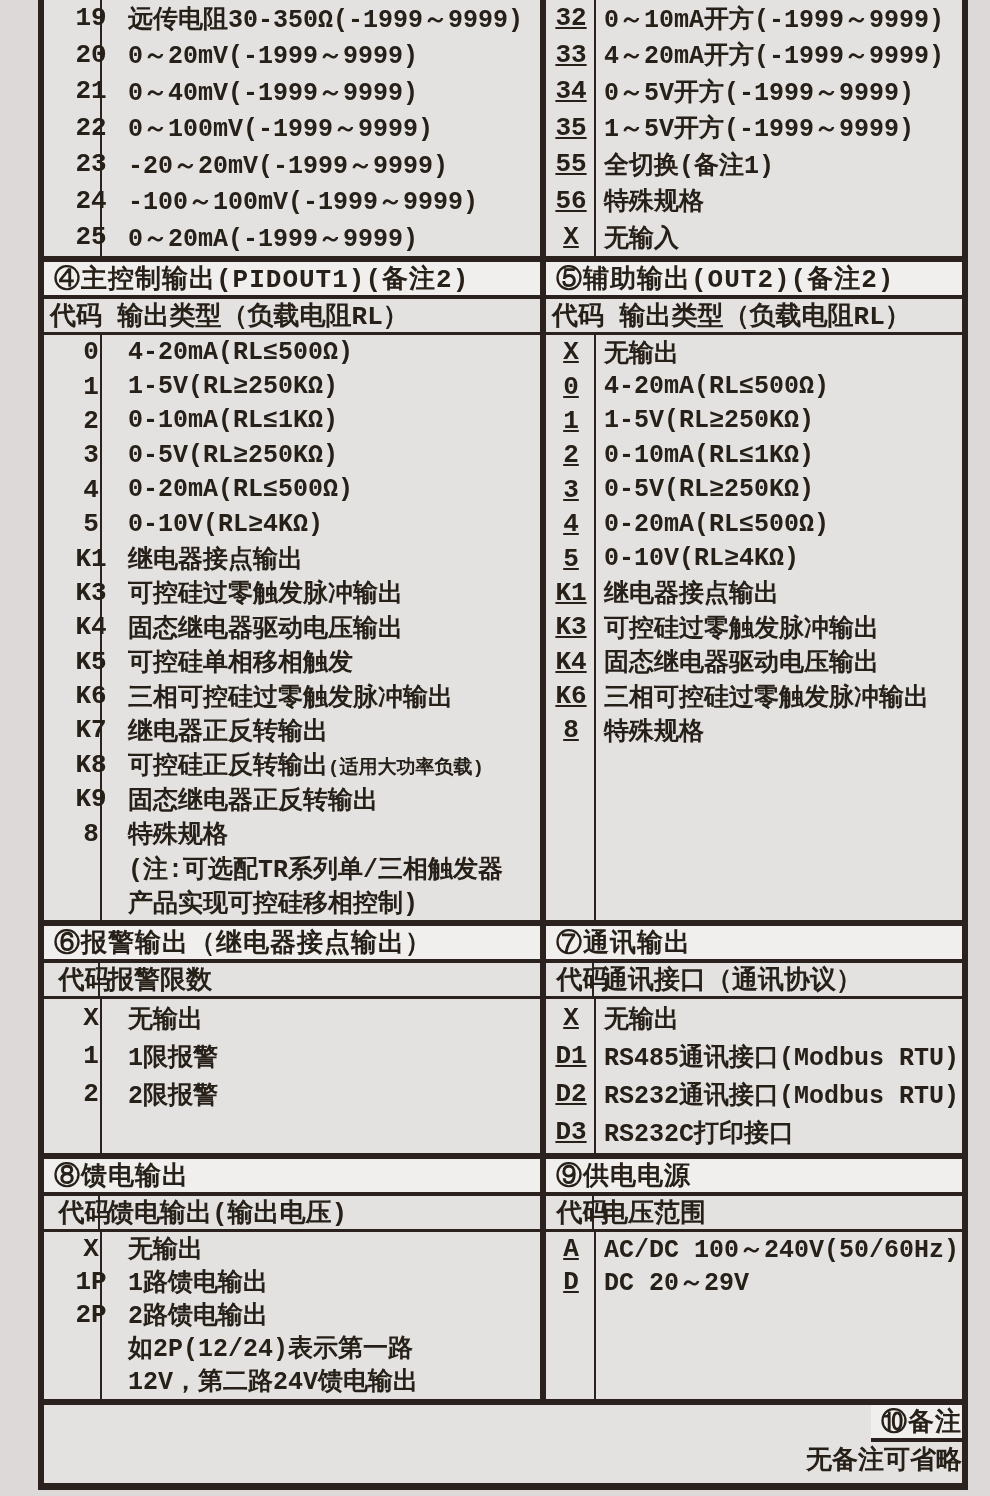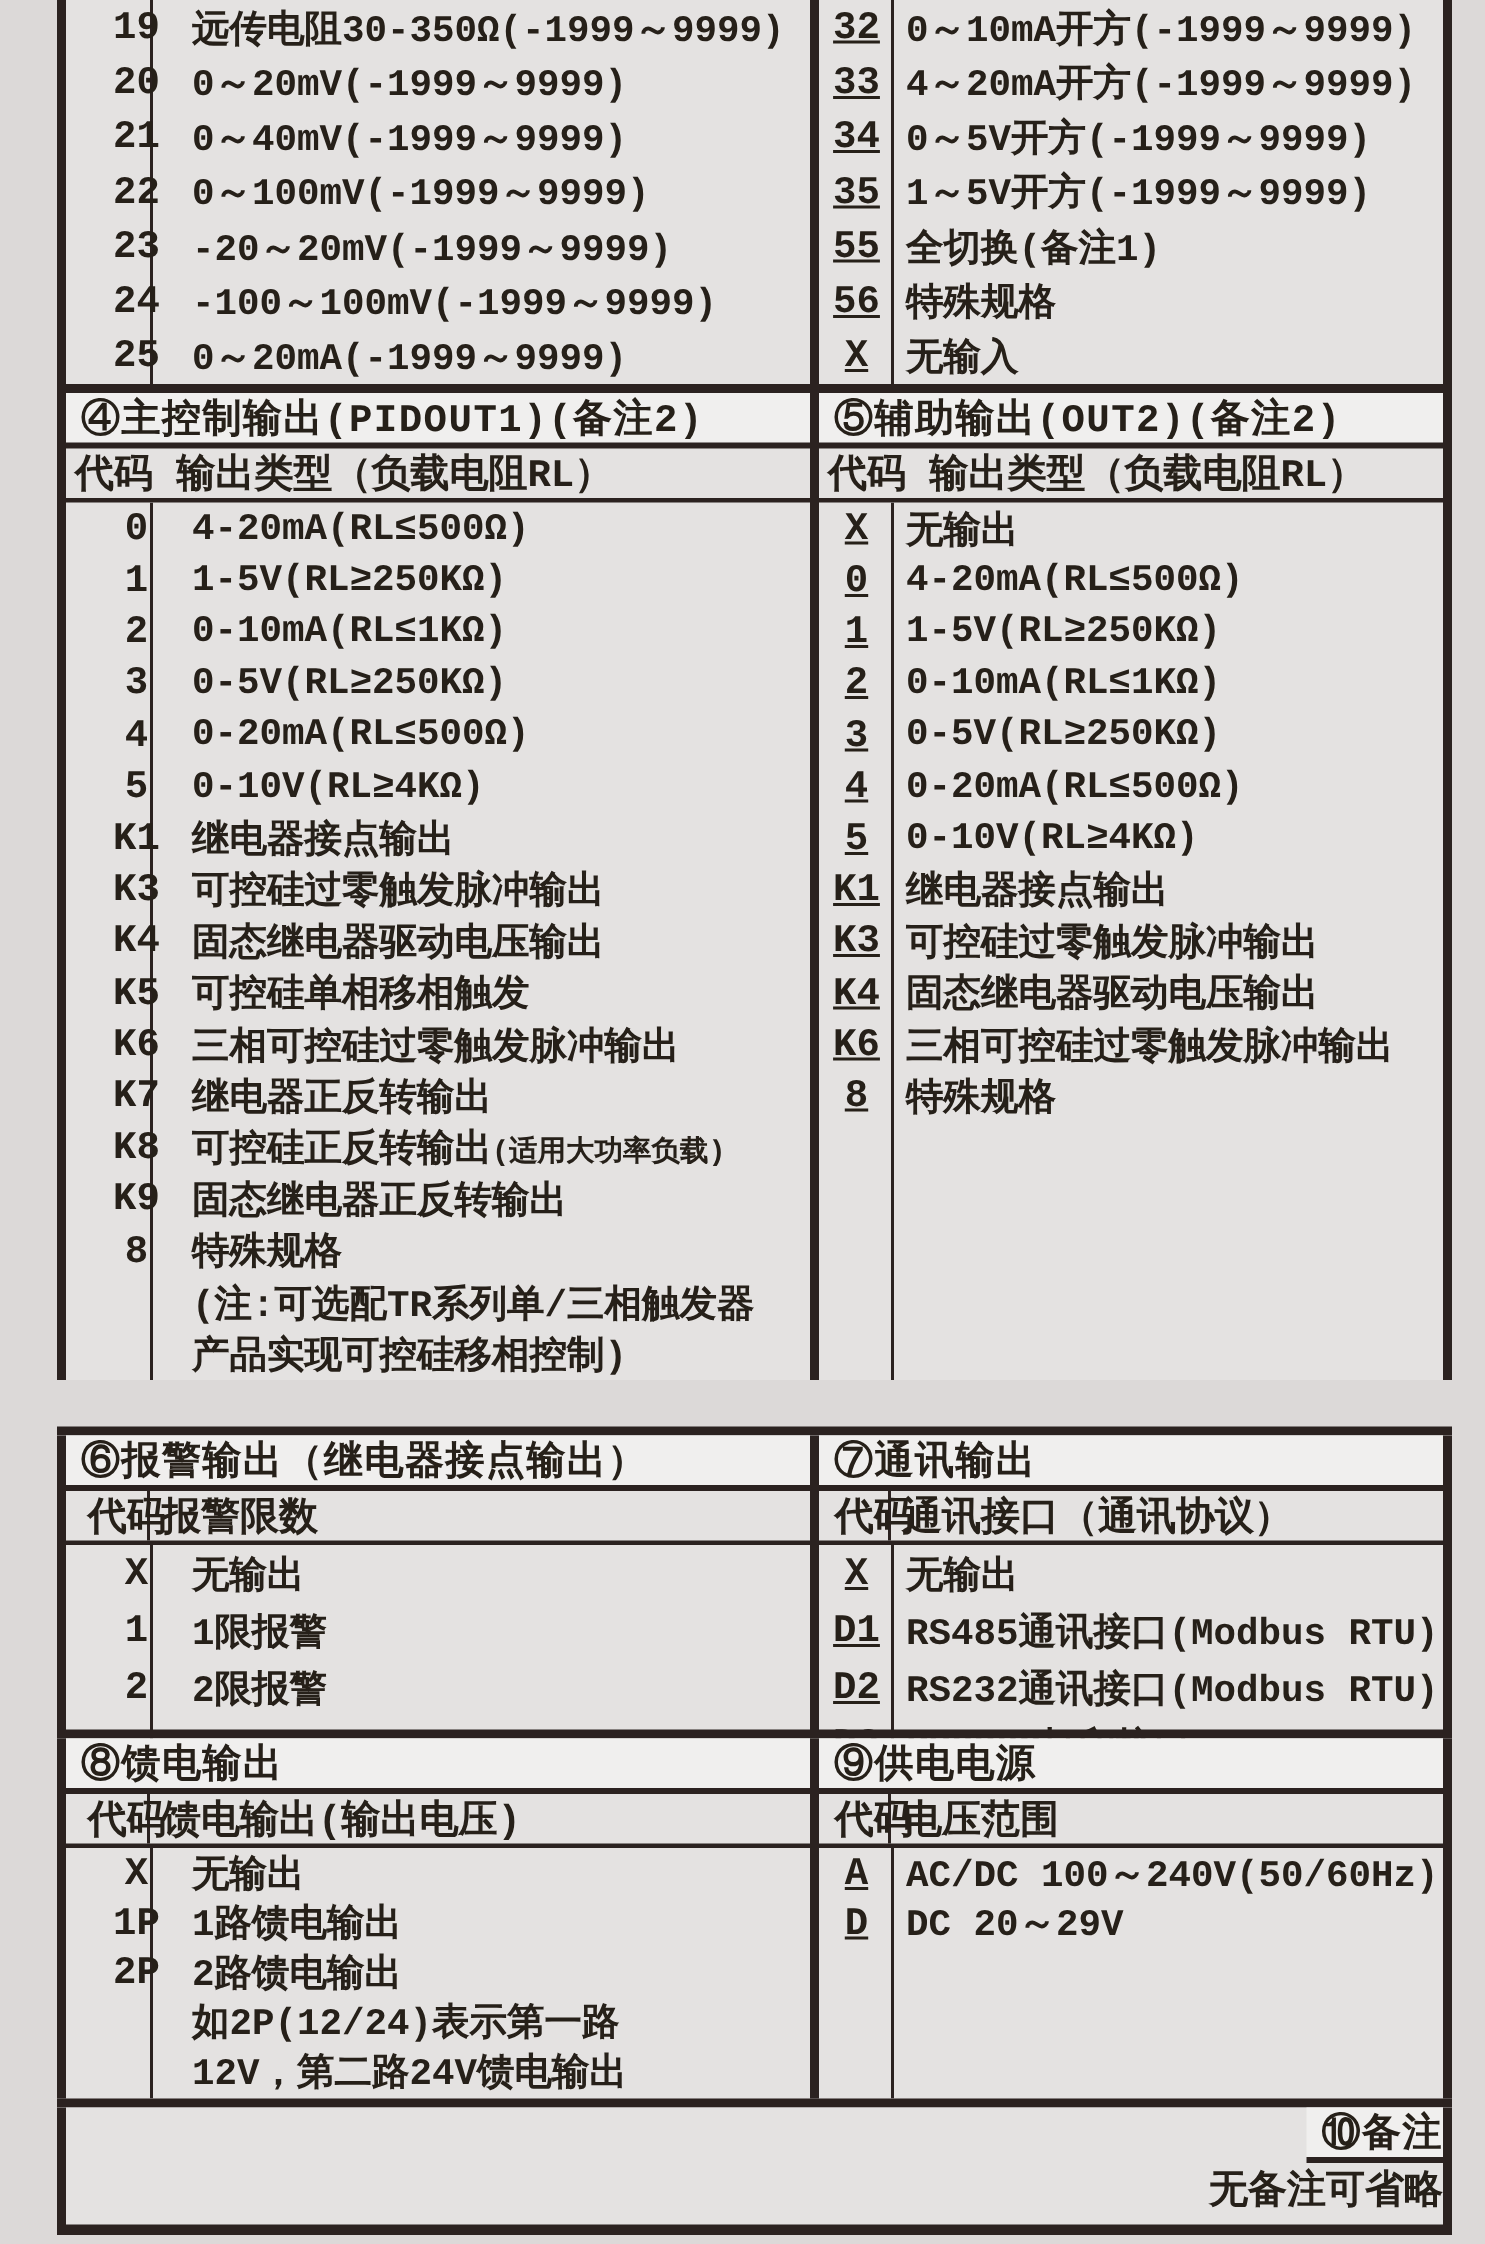--- a/index.html
+++ b/index.html
@@ -254,21 +254,21 @@
           </div>
             <div class="row">
             <span class="c">8</span>
             <span class="d">特殊规格</span>
           </div>
           </div>
       </div>
     </div>
   </div>
 
-  <div class="band bt" style="top:951px;height:233px;">
+  <div class="band bt" style="top:920px;height:233px;">
     <div class="col-l wl">
       <div class="title">⑥报警输出（继电器接点输出）</div>
       <div class="hdr">
         <span class="hc">代码</span>
         <span class="hd">报警限数</span>
       </div>
       <div class="body">
         <div class="vdiv"></div>
         <div class="rows rows-b3">
 

